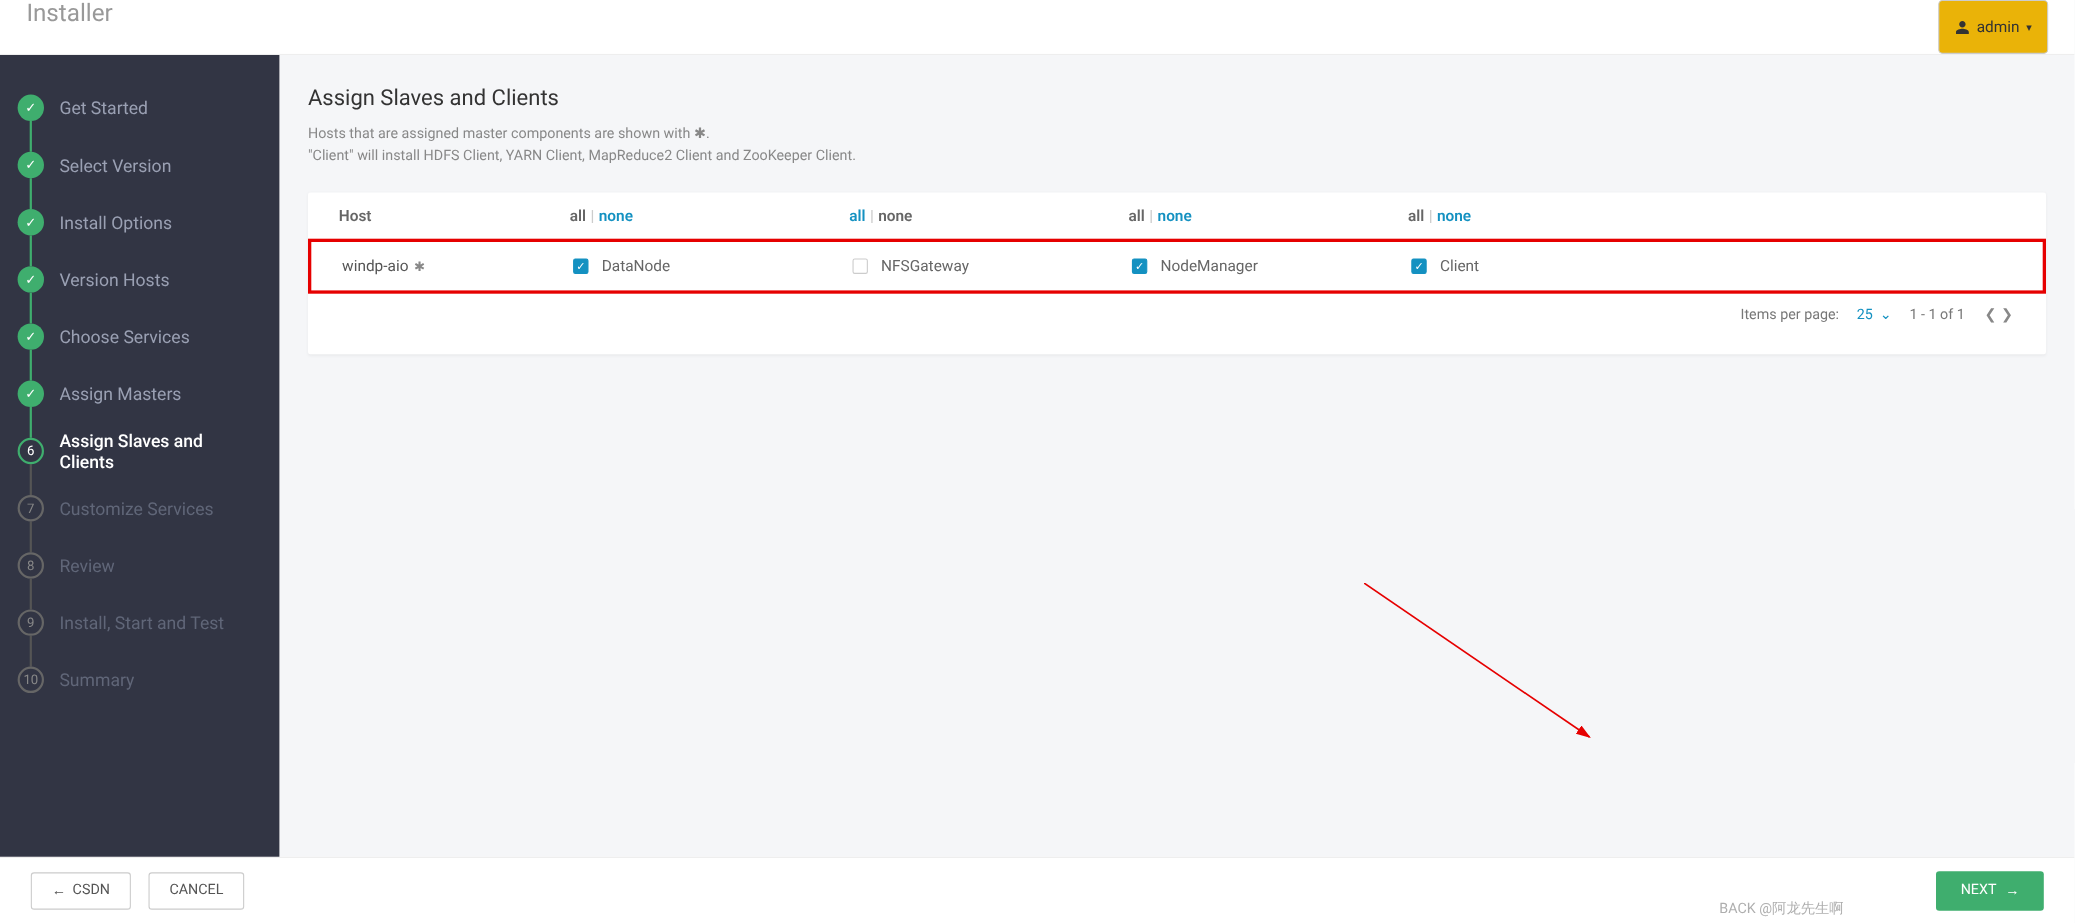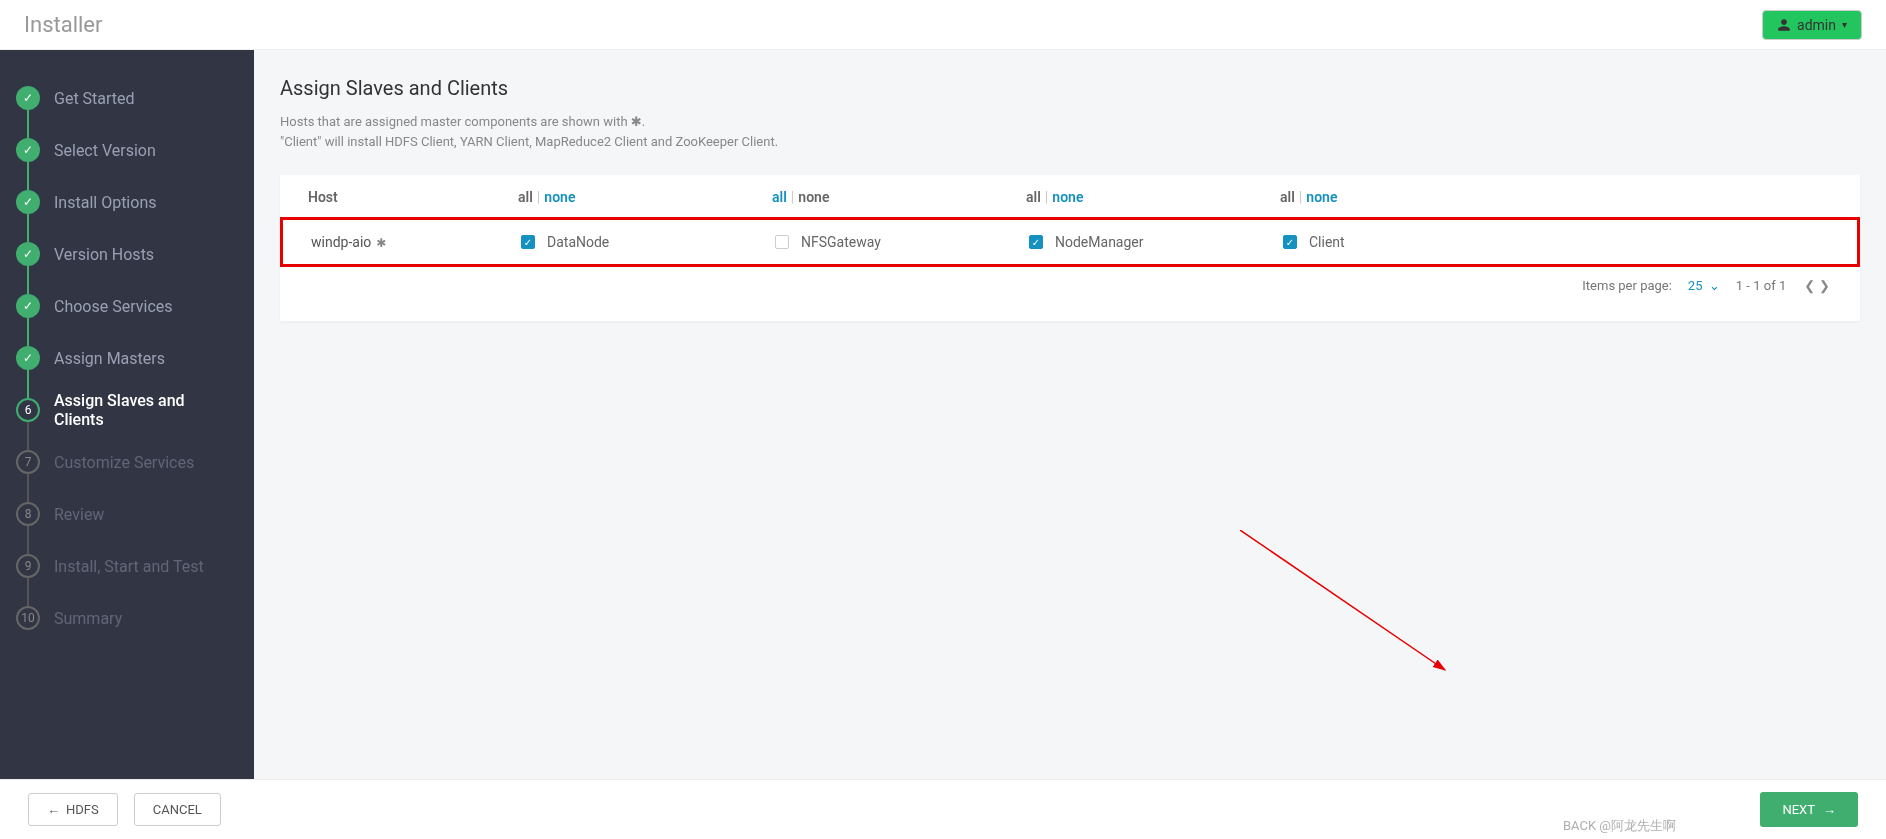--- a/index.html
+++ b/index.html
@@ -1,20 +1,20 @@
 <!DOCTYPE html>
 <html><head>
 <meta charset="utf-8">
 <style>
 * { margin:0; padding:0; box-sizing:border-box; font-family:-apple-system,BlinkMacSystemFont,"Segoe UI",Roboto,Arial,sans-serif; }
 body { width:1886px; height:839px; background:#fff; position:relative; overflow:hidden; }
 
-.header { height:50px; display:flex; align-items:center; padding:0 24px; justify-content:space-between; border-bottom:1px solid #eee; }
+.header { height:50px; display:flex; padding:0 24px; justify-content:space-between; border-bottom:1px solid #eee; }
 .header-title { font-size:22px; color:#999; font-weight:400; }
-.user-btn { border:1px solid #ccc; border-radius:4px; padding:6px 14px; font-size:14px; color:#333; background:#22c55e; cursor:pointer; display:flex; align-items:center; gap:6px; }
+.user-btn { border:1px solid #ccc; border-radius:4px; padding:6px 14px; font-size:14px; color:#333; background:#eab308; cursor:pointer; display:flex; align-items:center; gap:6px; }
 
 .layout { display:flex; height:calc(100% - 50px - 60px); }
 
 .sidebar { width:254px; background:#323544; color:#bbb; padding:22px 16px; position:relative; }
 .step { display:flex; align-items:center; gap:14px; height:52px; position:relative; }
 .step-badge { width:24px; height:24px; border-radius:50%; display:flex; align-items:center; justify-content:center; font-size:12px; z-index:2; flex-shrink:0; }
 .step-done .step-badge { background:#3FAE6E; color:#fff; }
 .step-current .step-badge { border:2px solid #3FAE6E; color:#fff; background:#323544; }
 .step-future .step-badge { border:2px solid #666; color:#888; background:#323544; }
 .step-label { font-size:16px; }
@@ -188,21 +188,21 @@
         </span>
       </div>
     </div>
   </div>
 </div>
 
 <div class="footer">
   <div class="footer-left">
     <button class="btn-outline">
         <span>←</span>
-        <span>HDFS</span>
+        <span>CSDN</span>
       </button>
     <button class="btn-outline">
         <span>CANCEL</span>
       </button>
   </div>
   <button class="btn-green">
       <span>NEXT</span>
       <span>→</span>
     </button>
 </div>

